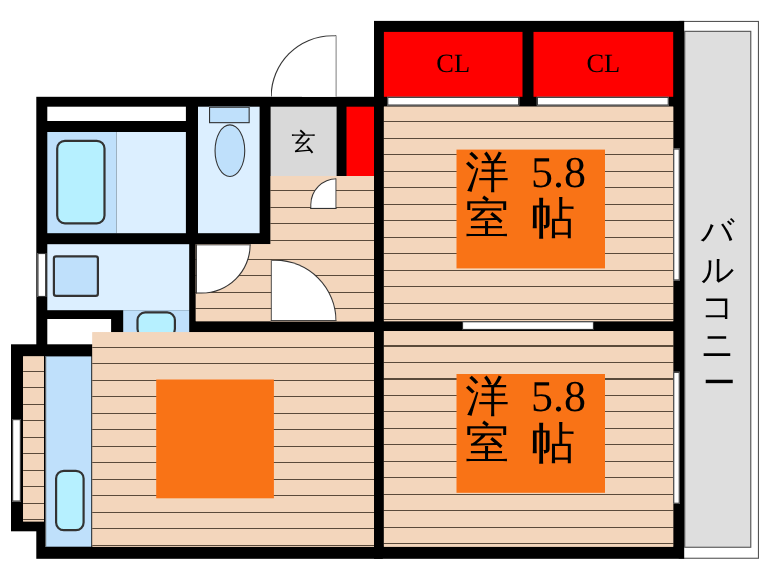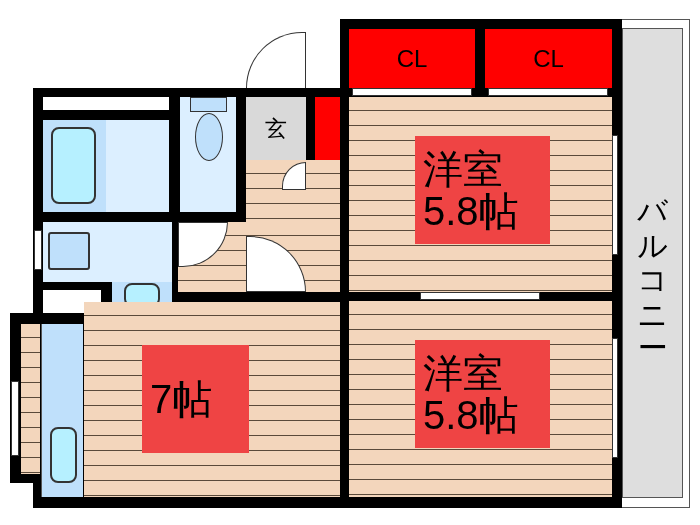--- a/index.html
+++ b/index.html
@@ -1,25 +1,25 @@
 <!DOCTYPE html>
 <html><head>
 <meta charset="utf-8">
 <style>
   html,body{margin:0;padding:0;background:#fff;}
   body{width:700px;height:525px;position:relative;overflow:hidden;font-family:"Liberation Sans","DejaVu Sans",sans-serif;}
-  .abs{position:absolute;box-sizing:border-box;}
+  .abs{position:absolute;box-sizing:border-box;font-family:Liberation Serif, serif;}
   .wall{background:#000;}
   .floor{background-color:#f3d6bc;background-image:repeating-linear-gradient(to bottom,#f3d6bc 0,#f3d6bc 13px,#5a4a3a 13px,#5a4a3a 14px,#f3d6bc 14px,#f3d6bc 15px);}
   .tile{background:#dcefff;}
   .tile2{background:#bfe0fb;}
   .closet{background:#ff0000;display:flex;align-items:center;justify-content:center;font-size:24px;color:#000;}
   .gray{background:#d9d9d9;}
   .balcony{background:#dedede;border:1px solid #555;}
-  .label{background:#ef4444;color:#000;display:flex;flex-direction:column;justify-content:center;padding-left:8px;line-height:1.05;}
+  .label{background:#f97316;color:#000;display:flex;flex-direction:row;justify-content:center;padding-left:8px;line-height:1.05;}
   .window{background:#fff;border:1px solid #333;}
   .tub{background:#b6f0ff;border:2px solid #333;border-radius:8px;}
   .door{background:#fff;border:1px solid #333;}
 </style>
 </head>
 <body>
 
 <div class="abs" style="left:617px;top:19px;width:73px;height:489px;border:1px solid #555;background:#fff;"></div>
 <div class="abs balcony" style="left:622px;top:28px;width:61px;height:470px;display:flex;flex-direction:column;align-items:center;justify-content:center;font-size:30px;line-height:1.15;">
   <span>バ</span>
@@ -86,16 +86,15 @@
 <div class="abs door" style="left:178px;top:222px;width:50px;height:45px;border-radius:0 0 50px 0;"></div>
 <div class="abs tile2" style="left:112px;top:282px;width:60px;height:32px;"></div>
 <div class="abs tub" style="left:124px;top:283px;width:36px;height:24px;"></div>
 <div class="abs" style="left:43px;top:290px;width:58px;height:23px;background:#fff;"></div>
 
 <div class="abs floor" style="left:84px;top:302px;width:256px;height:195px;"></div>
 <div class="abs floor" style="left:21px;top:324px;width:19px;height:150px;"></div>
 <div class="abs tile2" style="left:41px;top:324px;width:42px;height:173px;border-left:1px solid #555;"></div>
 <div class="abs tub" style="left:50px;top:427px;width:27px;height:56px;"></div>
 <div class="abs label" style="left:142px;top:345px;width:107px;height:108px;font-size:40px;">
-  <span>7帖</span>
 </div>
 <div class="abs window" style="left:11px;top:381px;width:8px;height:75px;"></div>
 <div class="abs window" style="left:34px;top:230px;width:8px;height:40px;"></div>
 
 </body></html>

